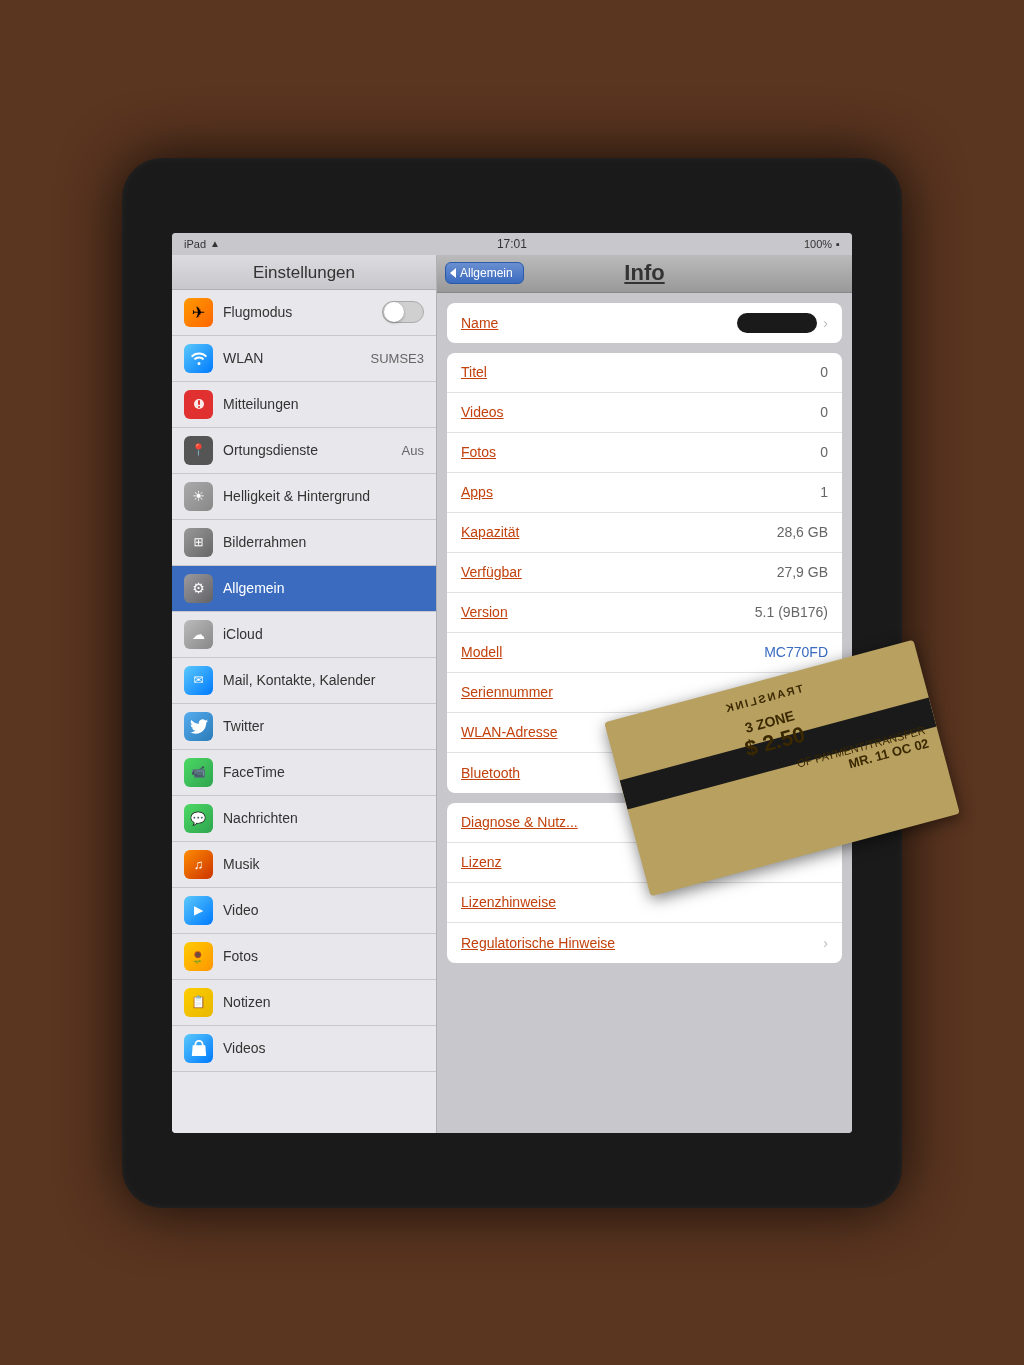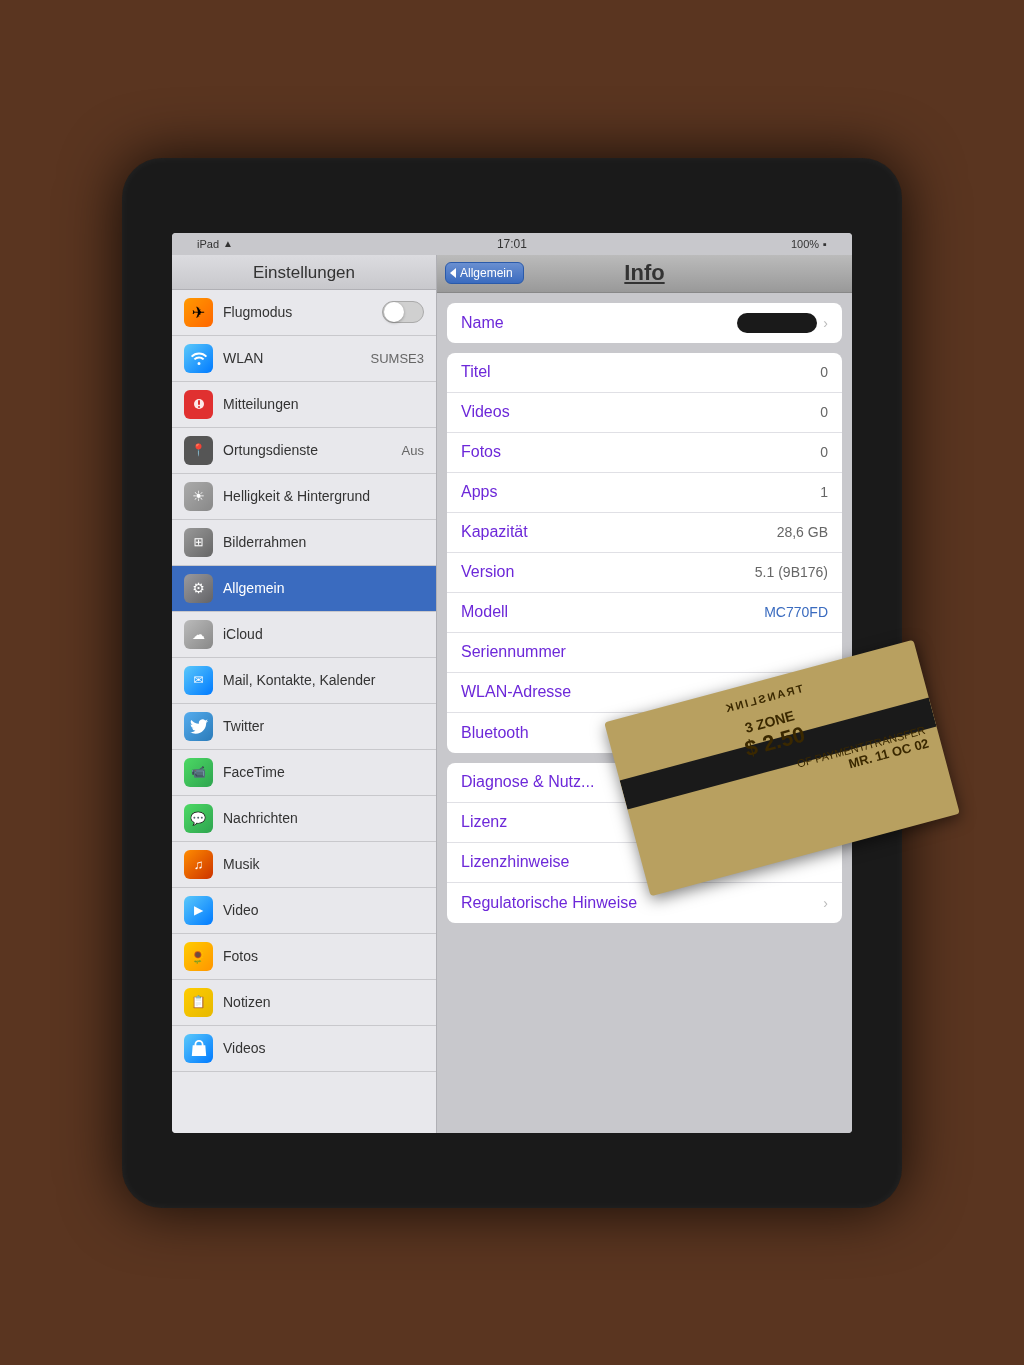--- a/index.html
+++ b/index.html
@@ -37,21 +37,21 @@
       display: flex;
       flex-direction: column;
     }
 
     .status-bar {
       height: 22px;
       background: #c8c8cc;
       display: flex;
       align-items: center;
       justify-content: space-between;
-      padding: 0 25px;
+      padding: 0 12px;
       font-size: 11px;
       color: #333;
       flex-shrink: 0;
     }
 
     .status-left {
       display: flex;
       align-items: center;
       gap: 4px;
     }
@@ -229,23 +229,24 @@
       padding: 10px 14px;
       border-bottom: 1px solid #e0e0e5;
       min-height: 40px;
     }
 
     .info-row:last-child {
       border-bottom: none;
     }
 
     .info-row-label {
-      font-size: 16px;
-      color: #6d28d9;
+      font-size: 14px;
+      color: #c2410c;
       flex: 1;
+      text-decoration: underline;
     }
 
     .info-row-value {
       font-size: 14px;
       color: #666;
       text-align: right;
     }
 
     .info-row-value.blue {
       color: #3a6bbf;
@@ -514,20 +515,24 @@
             </div>
             <div class="info-row">
               <span class="info-row-label">Apps</span>
               <span class="info-row-value">1</span>
             </div>
             <div class="info-row">
               <span class="info-row-label">Kapazität</span>
               <span class="info-row-value">28,6 GB</span>
             </div>
             <div class="info-row">
+              <span class="info-row-label">Verfügbar</span>
+              <span class="info-row-value">27,9 GB</span>
+            </div>
+            <div class="info-row">
               <span class="info-row-label">Version</span>
               <span class="info-row-value">5.1 (9B176)</span>
             </div>
             <div class="info-row">
               <span class="info-row-label">Modell</span>
               <span class="info-row-value blue">MC770FD</span>
             </div>
             <div class="info-row">
               <span class="info-row-label">Seriennummer</span>
               <span class="info-row-value"></span>

